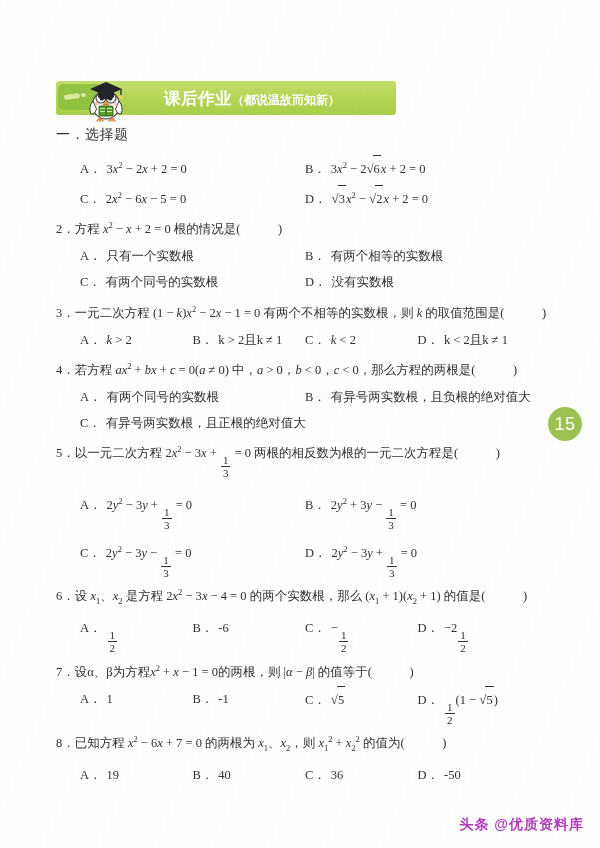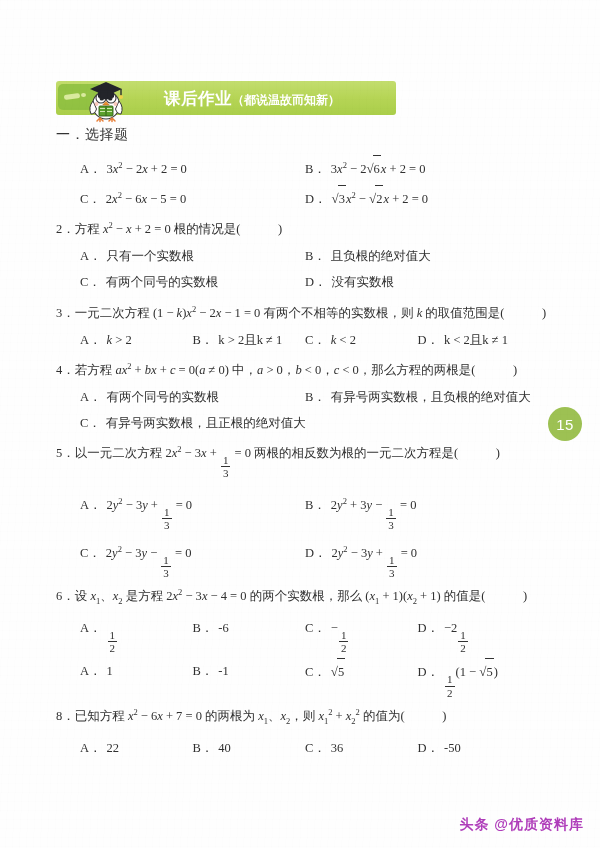--- a/index.html
+++ b/index.html
@@ -102,21 +102,21 @@
   #page-badge {
     position: absolute;
     right: 18px;
     top: 407px;
     width: 34px;
     height: 34px;
     border-radius: 50%;
     background: #9dc153;
     color: #ffffff;
     font-family: "Liberation Sans", "DejaVu Sans", sans-serif;
-    font-size: 15px;
+    font-size: 18px;
     display: flex;
     align-items: center;
     justify-content: center;
     letter-spacing: .5px;
   }
 
   
   #content {
     position: absolute;
     left: 56px;
@@ -259,21 +259,21 @@
             <div class="opt"><span class="opt-letter">A．</span><span>3<i class="v">x</i><span class="supn">2</span> − 2<i class="v">x</i> + 2 = 0</span></div>
             <div class="opt"><span class="opt-letter">B．</span><span>3<i class="v">x</i><span class="supn">2</span> − 2<span class="radsym">√</span><span class="rad">6</span><i class="v">x</i> + 2 = 0</span></div>
             <div class="opt"><span class="opt-letter">C．</span><span>2<i class="v">x</i><span class="supn">2</span> − 6<i class="v">x</i> − 5 = 0</span></div>
             <div class="opt"><span class="opt-letter">D．</span><span><span class="radsym">√</span><span class="rad">3</span><i class="v">x</i><span class="supn">2</span> − <span class="radsym">√</span><span class="rad">2</span><i class="v">x</i> + 2 = 0</span></div>
           </div>
         </div>
         <div class="q">
           <div class="q-stem"><span class="q-num">2．</span><span>方程 <i class="v">x</i><span class="supn">2</span> − <i class="v">x</i> + 2 = 0 根的情况是(　　　)</span></div>
           <div class="opts cols2 rows2">
             <div class="opt"><span class="opt-letter">A．</span><span>只有一个实数根</span></div>
-            <div class="opt"><span class="opt-letter">B．</span><span>且负根的绝对值大</span></div>
+            <div class="opt"><span class="opt-letter">B．</span><span>有两个相等的实数根</span></div>
             <div class="opt"><span class="opt-letter">C．</span><span>有两个同号的实数根</span></div>
             <div class="opt"><span class="opt-letter">D．</span><span>没有实数根</span></div>
           </div>
         </div>
         <div class="q">
           <div class="q-stem"><span class="q-num">3．</span><span>一元二次方程 (1 − <i class="v">k</i>)<i class="v">x</i><span class="supn">2</span> − 2<i class="v">x</i> − 1 = 0 有两个不相等的实数根，则 <i class="v">k</i> 的取值范围是(　　　)</span></div>
           <div class="opts cols4">
             <div class="opt"><span class="opt-letter">A．</span><span><i class="v">k</i> &gt; 2</span></div>
             <div class="opt"><span class="opt-letter">B．</span><span>k &gt; 2且k ≠ 1</span></div>
             <div class="opt"><span class="opt-letter">C．</span><span><i class="v">k</i> &lt; 2</span></div>
@@ -324,34 +324,35 @@
                   <span class="num">1</span>
                   <span class="den">2</span>
                 </span></span></div>
             <div class="opt"><span class="opt-letter">D．</span><span>−2<span class="frac">
                   <span class="num">1</span>
                   <span class="den">2</span>
                 </span></span></div>
           </div>
         </div>
         <div class="q">
+          <div class="q-stem"><span class="q-num">7．</span><span>设α、β为方程<i class="v">x</i><span class="supn">2</span> + <i class="v">x</i> − 1 = 0的两根，则 |<i class="v">α</i> − <i class="v">β</i>| 的值等于(　　　)</span></div>
           <div class="opts cols4">
             <div class="opt"><span class="opt-letter">A．</span><span>1</span></div>
             <div class="opt"><span class="opt-letter">B．</span><span>-1</span></div>
             <div class="opt"><span class="opt-letter">C．</span><span><span class="radsym">√</span><span class="rad">5</span></span></div>
             <div class="opt"><span class="opt-letter">D．</span><span><span class="frac">
                   <span class="num">1</span>
                   <span class="den">2</span>
                 </span>(1 − <span class="radsym">√</span><span class="rad">5</span>)</span></div>
           </div>
         </div>
         <div class="q">
           <div class="q-stem"><span class="q-num">8．</span><span>已知方程 <i class="v">x</i><span class="supn">2</span> − 6<i class="v">x</i> + 7 = 0 的两根为 <i class="v">x</i><span class="sub">1</span>、<i class="v">x</i><span class="sub">2</span>，则 <i class="v">x</i><span class="sub">1</span><span class="supn">2</span> + <i class="v">x</i><span class="sub">2</span><span class="supn">2</span> 的值为(　　　)</span></div>
           <div class="opts cols4">
-            <div class="opt"><span class="opt-letter">A．</span><span>22</span></div>
+            <div class="opt"><span class="opt-letter">A．</span><span>19</span></div>
             <div class="opt"><span class="opt-letter">B．</span><span>40</span></div>
             <div class="opt"><span class="opt-letter">C．</span><span>36</span></div>
             <div class="opt"><span class="opt-letter">D．</span><span>-50</span></div>
           </div>
         </div>
       </div>
   </div>
 
   <div id="watermark">头条 @优质资料库</div>
   <div id="scan-noise"></div>

